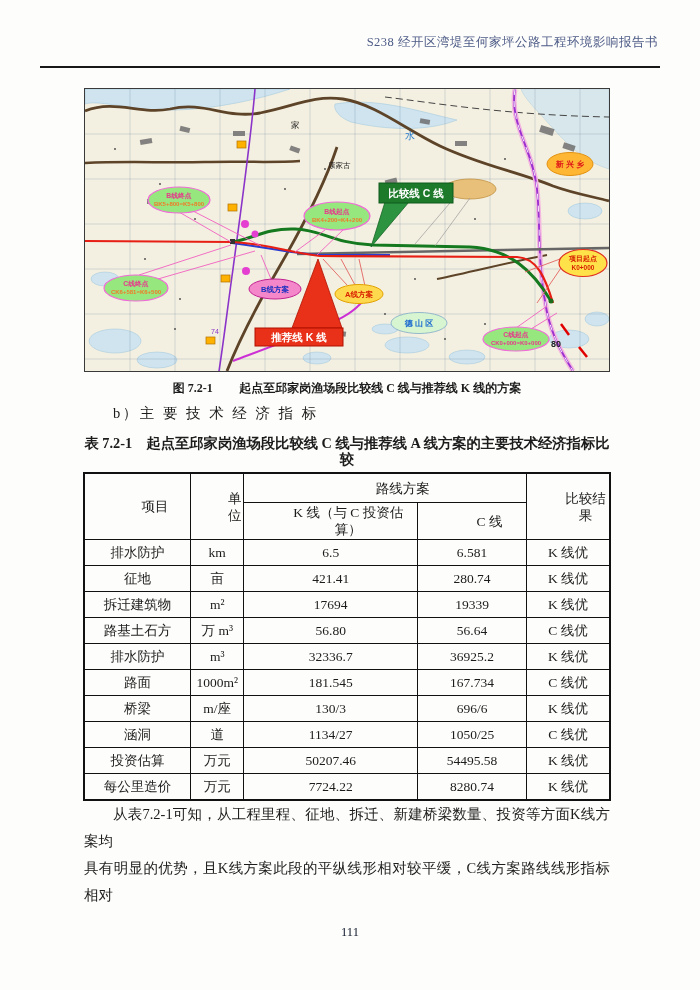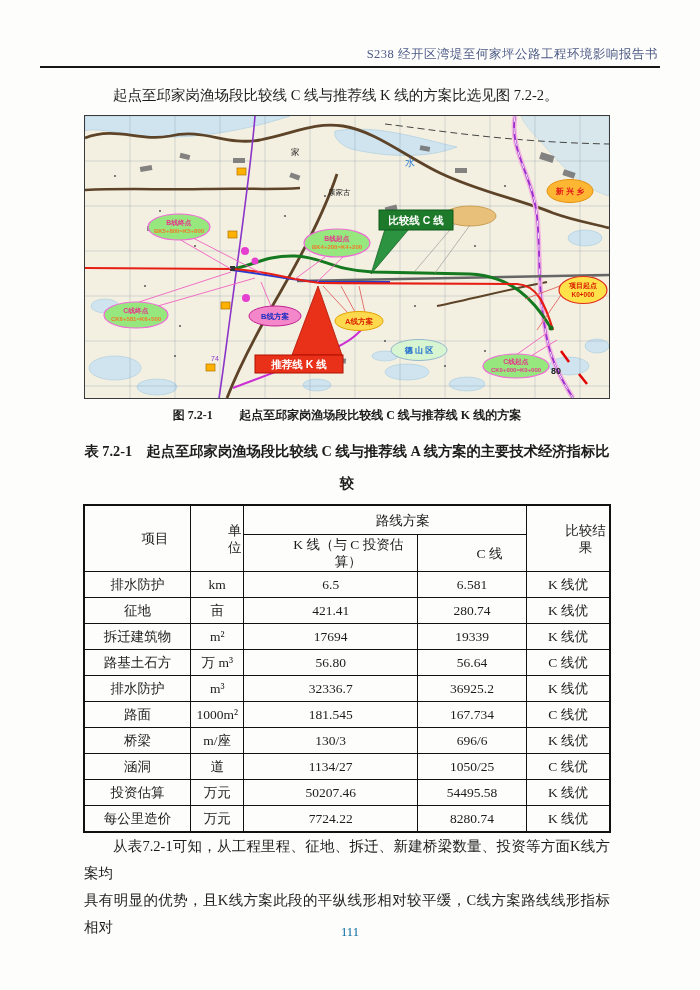--- a/index.html
+++ b/index.html
@@ -1,46 +1,45 @@
 <!DOCTYPE html>
 <html><head>
 <meta charset="utf-8">
 <style>
   html,body{margin:0;padding:0;background:#9a9a9a;}
   .page{position:relative;width:700px;height:990px;background:#fdfdfb;overflow:hidden;
         font-family:"Liberation Serif","DejaVu Serif",serif;color:#1c1c1c;}
-  .hdr{position:absolute;top:46px;right:42px;font-size:12.5px;color:#4c5a86;letter-spacing:.5px;}
+  .hdr{position:absolute;top:34px;right:42px;font-size:12.5px;color:#4c5a86;letter-spacing:.5px;}
   .hdr-rule{position:absolute;top:66px;left:40px;width:620px;border-top:2.2px solid #181818;}
   .content{position:absolute;left:84px;top:82px;width:526px;}
   p.body{margin:0;font-size:14.5px;line-height:27px;text-align:justify;}
   .indent{text-indent:2em;}
   .spaced{letter-spacing:2.5px;}
   .map-wrap{margin-top:6px;width:524px;height:282px;border:1px solid #3a3a3a;background:#f4f0e1;}
   .caption{margin:4px 0 0;text-align:center;font-weight:bold;font-size:12px;line-height:24px;}
   .cap-gap{display:inline-block;width:2.2em;}
-  .tbl-title{margin:8px 0 5px;text-align:center;font-weight:bold;font-size:14.3px;line-height:32px;}
+  .tbl-title{margin:8px 0 5px;text-align:center;font-weight:bold;font-size:14.3px;line-height:16px;}
   table.cmp{border-collapse:collapse;width:528px;margin-left:-1px;font-size:13.5px;border:2px solid #111;}
   table.cmp th,table.cmp td{border:1px solid #111;text-align:center;vertical-align:middle;
       font-weight:normal;padding:1px 2px;height:23px;line-height:17px;}
   table.cmp thead th{height:26px;padding-left:37px;}
   .para5{margin-top:21px;}
-  .pageno{position:absolute;bottom:50px;left:0;width:700px;text-align:center;font-size:12.5px;color:#0369a1;}
+  .pageno{position:absolute;bottom:50px;left:0;width:700px;text-align:center;font-size:12.5px;color:#0f172a;}
   svg text{font-family:"Liberation Sans","DejaVu Sans",sans-serif;}
 </style>
 </head>
 <body>
 
 <div class="page">
 
   <div class="hdr">S238 经开区湾堤至何家坪公路工程环境影响报告书</div>
   <div class="hdr-rule"></div>
 
   <div class="content">
 
-    <p class="body indent">起点至邱家岗渔场段比较线 C 线与推荐线 K 线的方案比选见图 7.2-2。</p>
 
     <div class="map-wrap">
       <svg width="524" height="282" viewBox="0 0 524 282">
 
         <rect x="0" y="0" width="524" height="282" fill="#f4f0e1"></rect>
 
         <g fill="#cfe4ef" stroke="#9cc4da" stroke-width="0.5">
           <path d="M0,0 H205 C172,11 120,23 70,21 C40,19 12,11 0,15 Z"></path>
           <path d="M250,15 C292,8 332,22 372,31 C342,43 300,41 266,33 C255,29 248,21 250,15 Z"></path>
           <path d="M436,0 H524 V80 C490,70 470,40 452,22 C444,13 438,6 436,0 Z" opacity="0.75"></path>
@@ -221,20 +220,21 @@
           <text x="431" y="248" font-size="6.8" font-weight="bold" fill="#e8368c" text-anchor="middle">C线起点</text>
           <text x="431" y="256" font-size="6" font-weight="bold" fill="#e8368c" text-anchor="middle">CK0+000=K0+000</text>
         </g>
       </svg>
     </div>
 
     <p class="caption">
       <span>图 7.2-1</span><span class="cap-gap"></span><span>起点至邱家岗渔场段比较线 C 线与推荐线 K 线的方案</span>
     </p>
 
+    <p class="body indent spaced">b）主 要 技 术 经 济 指 标</p>
 
     <p class="tbl-title">表 7.2-1　起点至邱家岗渔场段比较线 C 线与推荐线 A 线方案的主要技术经济指标比较</p>
 
     <table class="cmp">
       <colgroup>
         <col style="width:20.5%">
           <col style="width:9%">
           <col style="width:33.5%">
           <col style="width:21%">
           <col style="width:16%">

